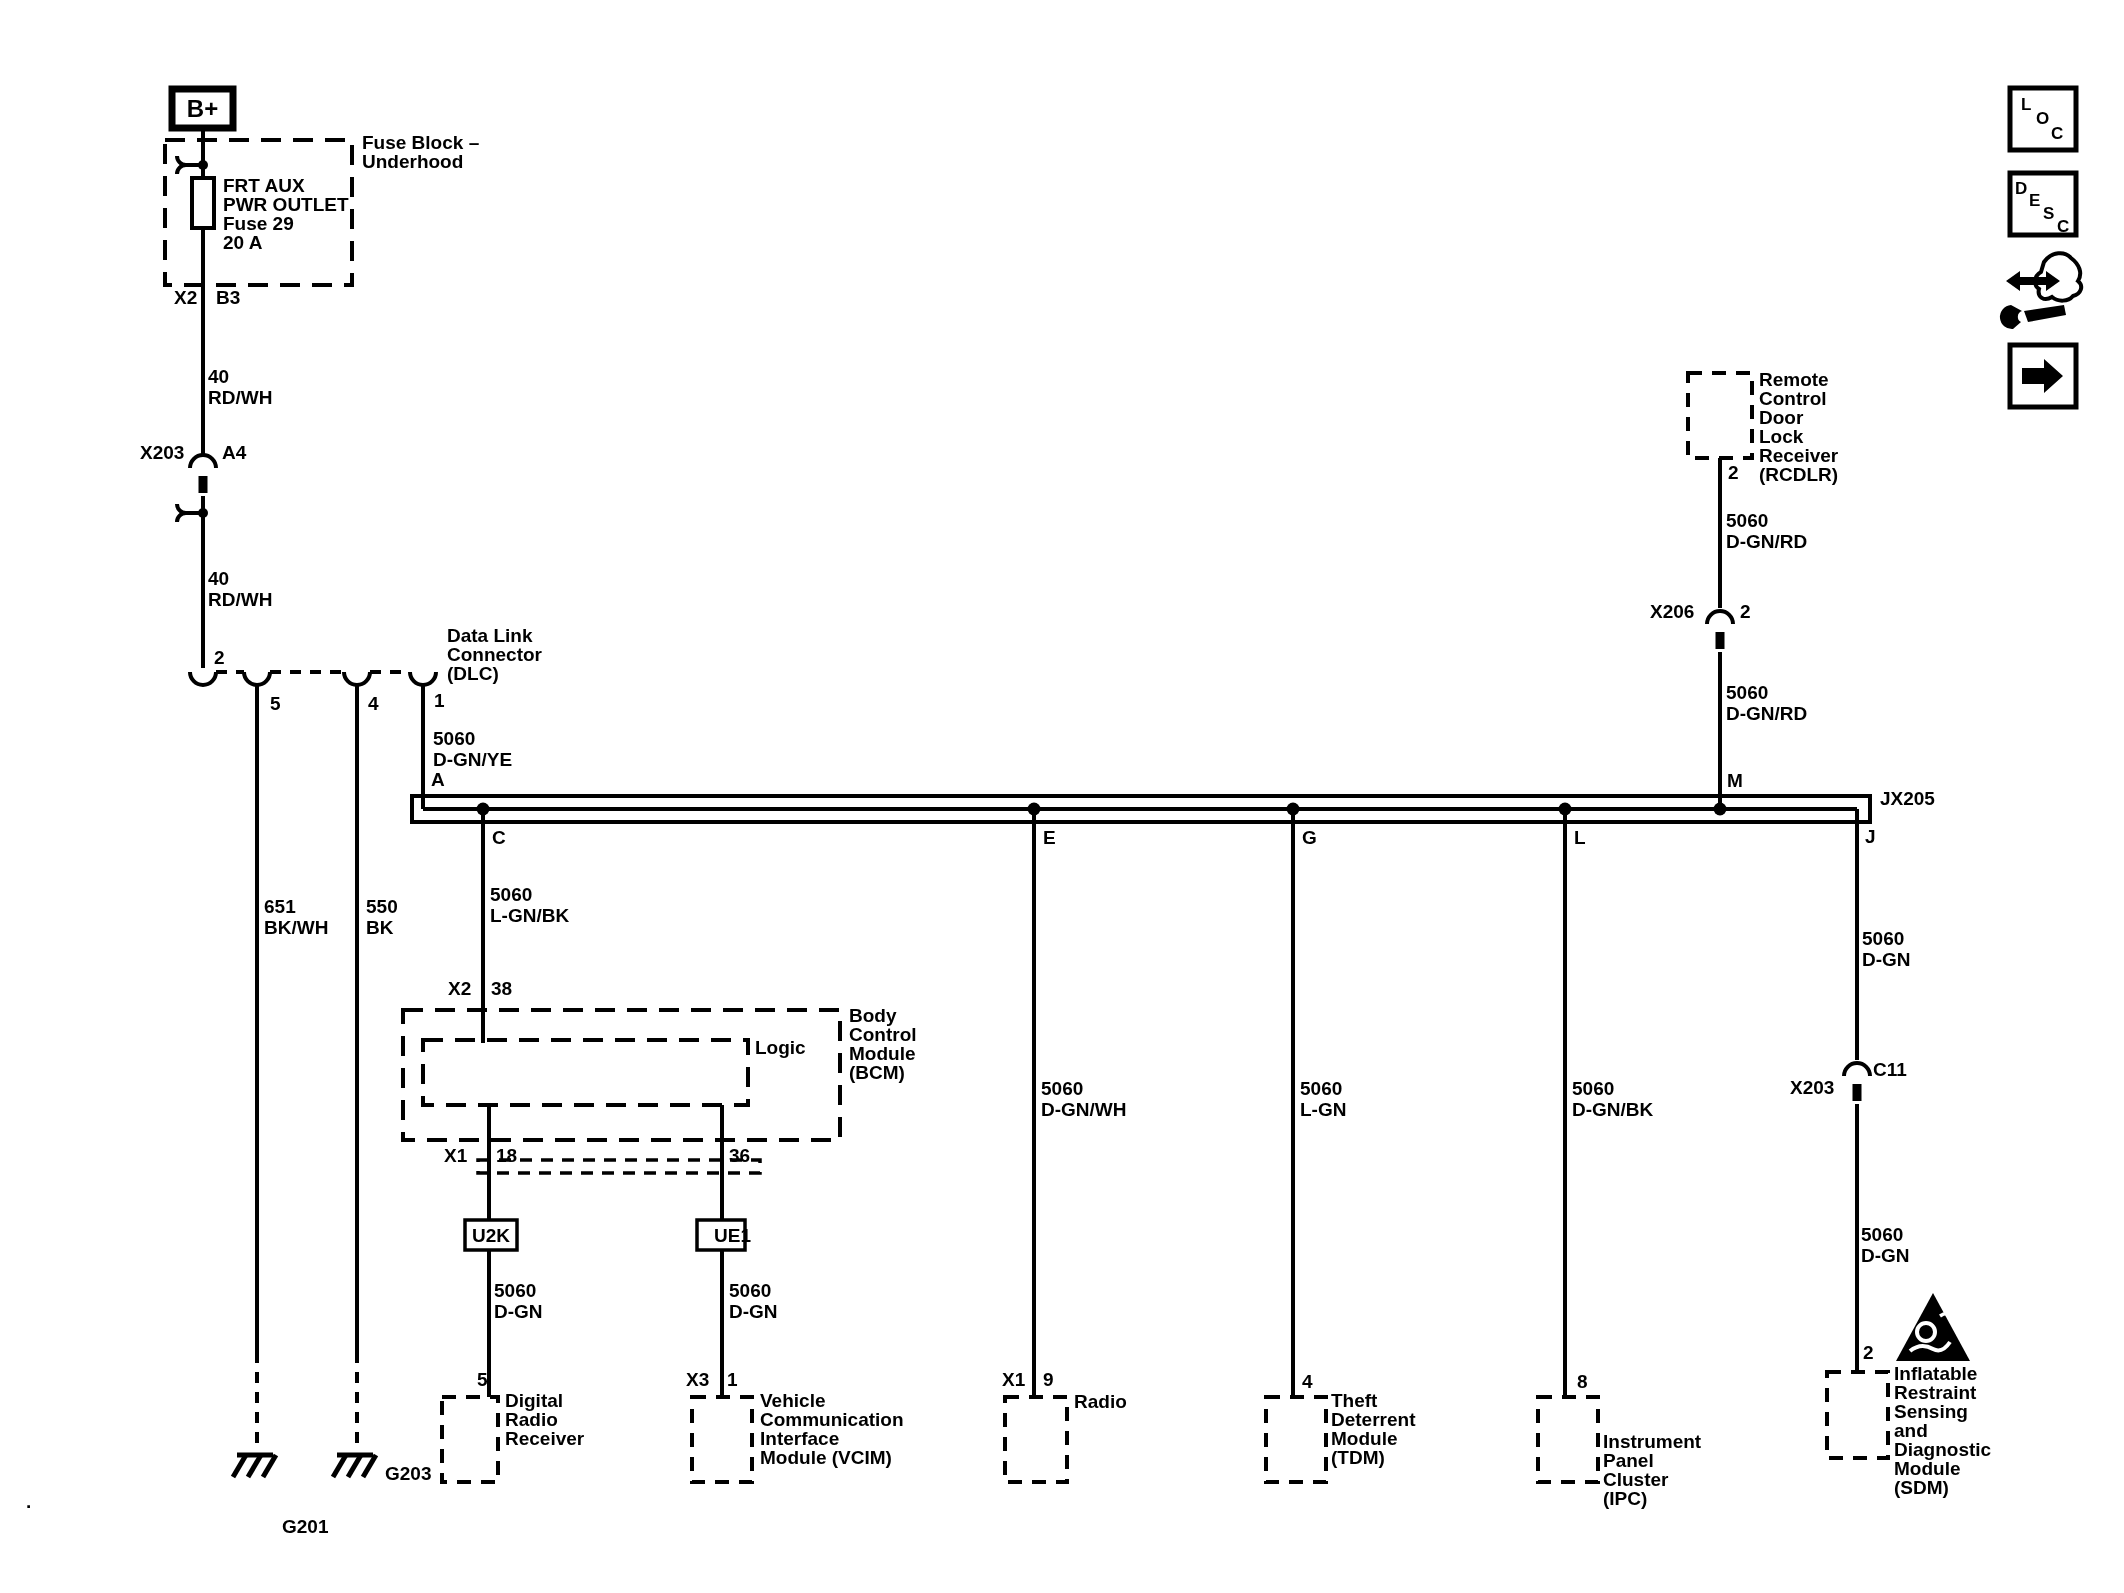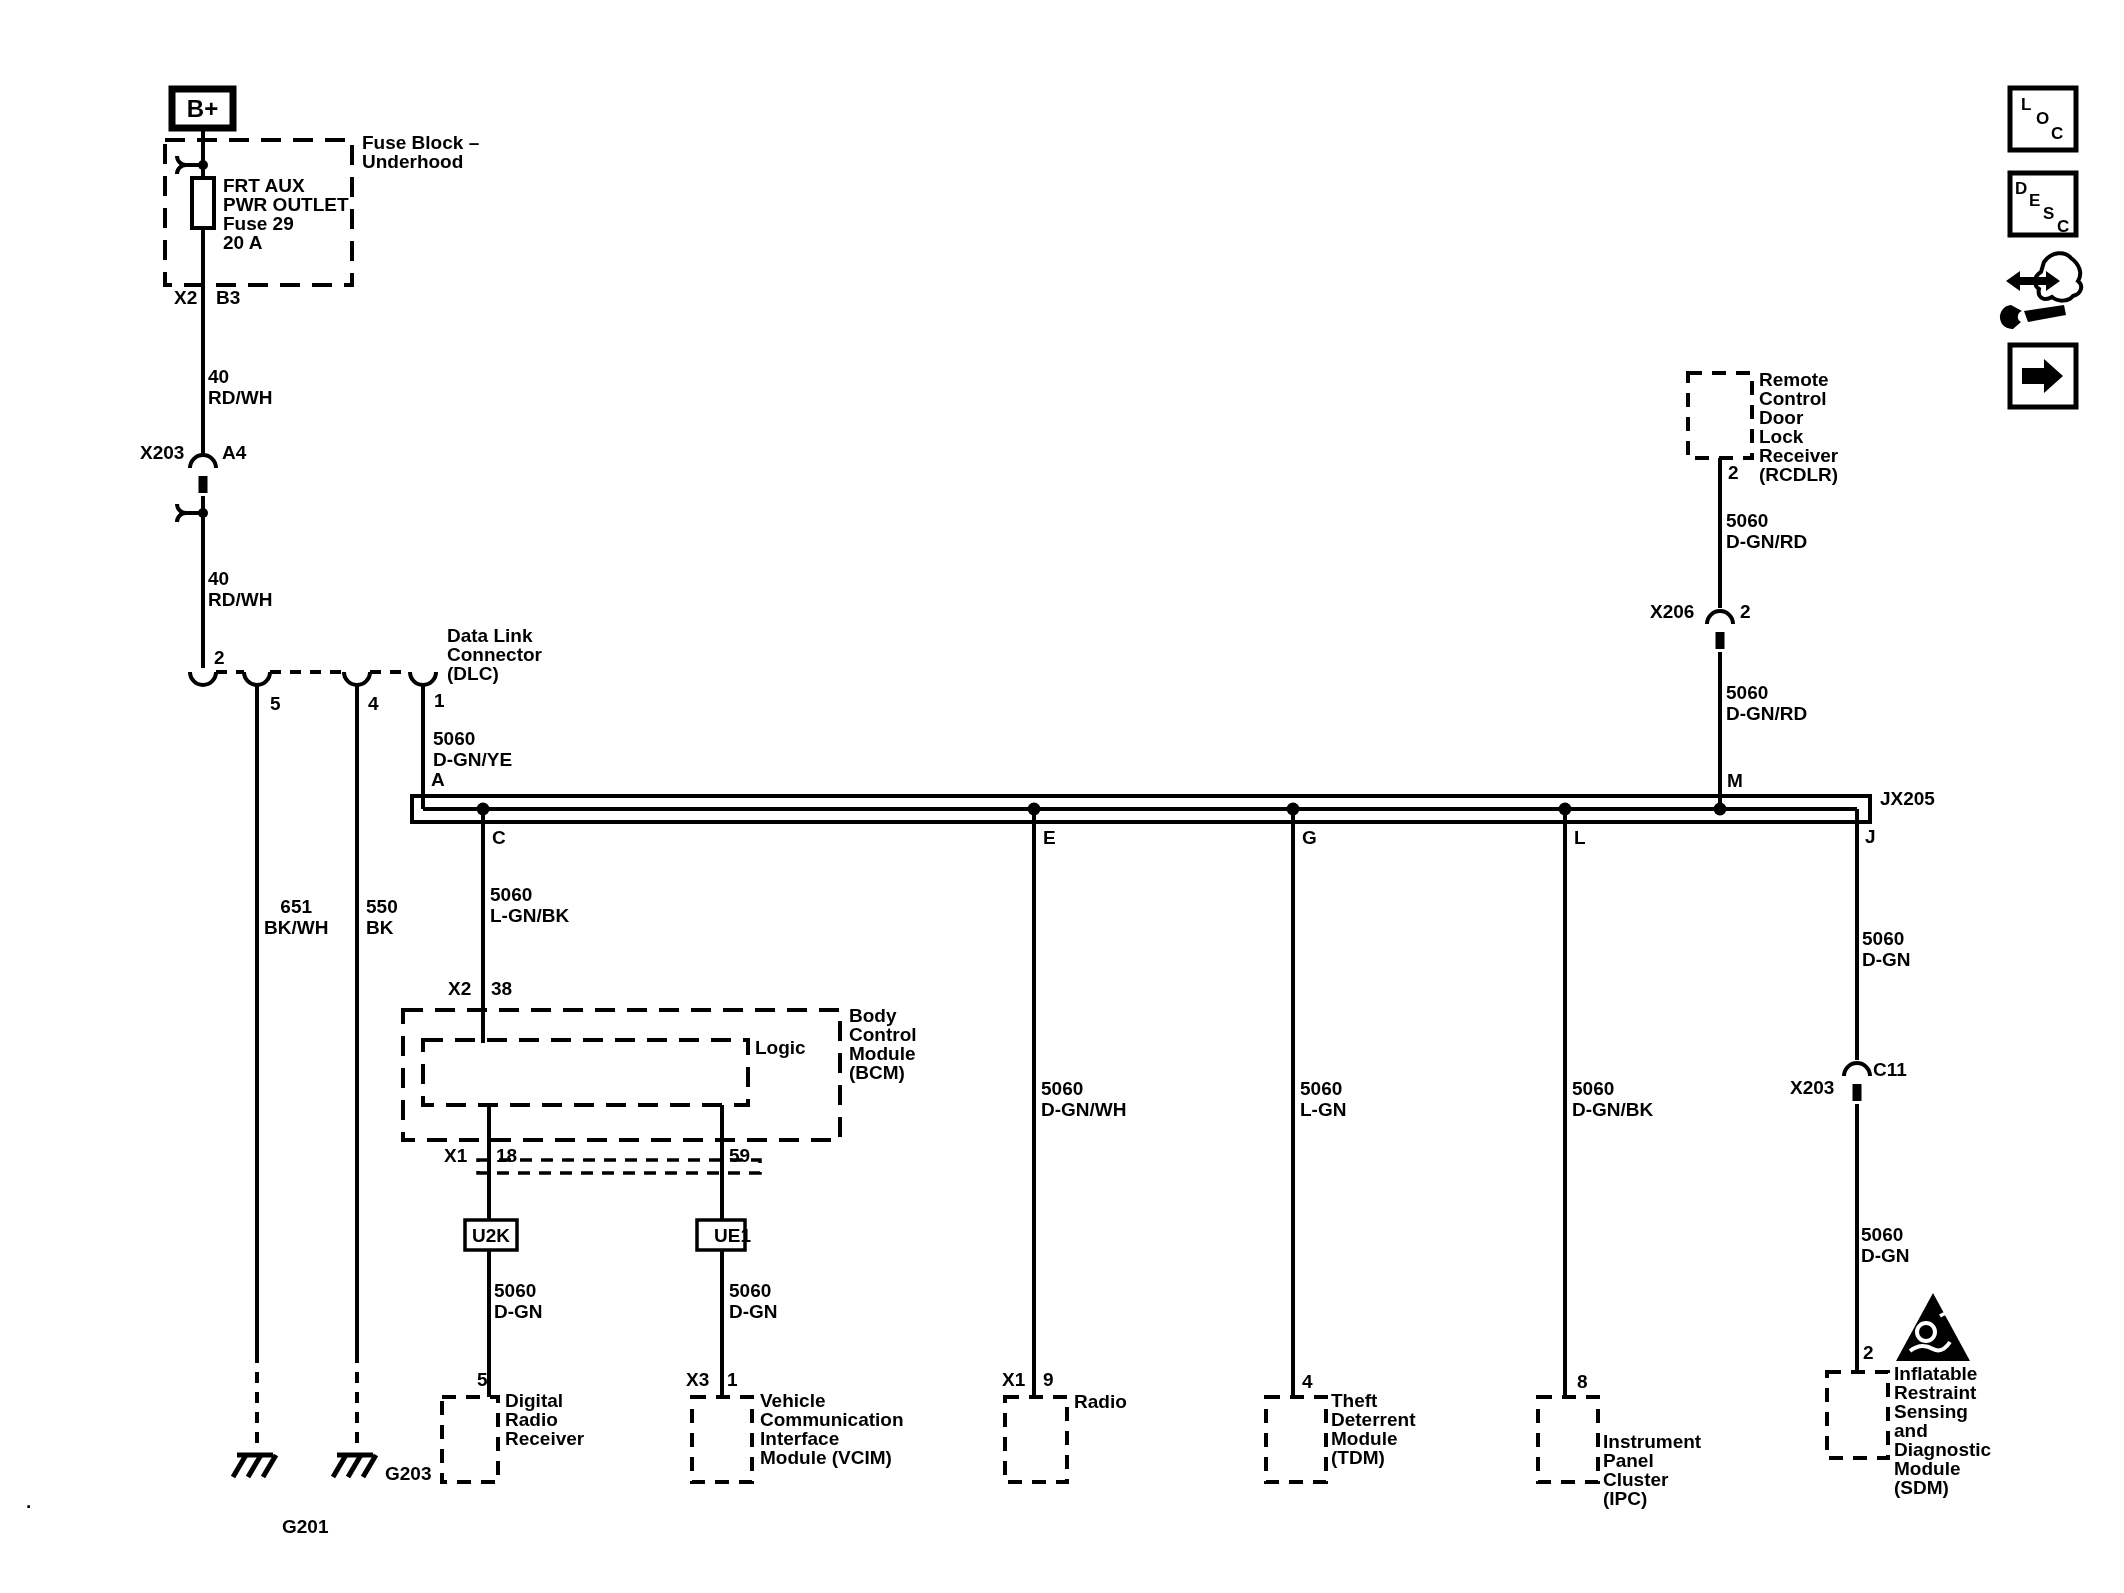--- a/index.html
+++ b/index.html
@@ -170,21 +170,21 @@
   <div class="lbl" style="left:447px;top:626px;">Data Link
 Connector
 (DLC)</div>
   <div class="lbl" style="left:270px;top:694px;">5</div>
   <div class="lbl" style="left:368px;top:694px;">4</div>
   <div class="lbl" style="left:434px;top:691px;">1</div>
   <div class="lbl lh21" style="left:433px;top:728px;">5060
 D-GN/YE</div>
   <div class="lbl" style="left:431px;top:770px;">A</div>
 
-  <div class="lbl lh21" style="left:264px;top:896px;text-align:center;">651
+  <div class="lbl lh21" style="left:264px;top:896px;">651
 BK/WH</div>
   <div class="lbl lh21" style="left:366px;top:896px;">550
 BK</div>
   <div class="lbl" style="left:282px;top:1517px;">G201</div>
   <div class="lbl" style="left:385px;top:1464px;">G203</div>
 
   <div class="lbl" style="left:1880px;top:789px;">JX205</div>
   <div class="lbl" style="left:492px;top:828px;">C</div>
   <div class="lbl" style="left:1043px;top:828px;">E</div>
   <div class="lbl" style="left:1302px;top:828px;">G</div>
@@ -196,21 +196,21 @@
 L-GN/BK</div>
   <div class="lbl" style="left:448px;top:979px;">X2</div>
   <div class="lbl" style="left:491px;top:979px;">38</div>
   <div class="lbl" style="left:849px;top:1006px;">Body
 Control
 Module
 (BCM)</div>
   <div class="lbl" style="left:755px;top:1038px;">Logic</div>
   <div class="lbl" style="left:444px;top:1146px;">X1</div>
   <div class="lbl" style="left:496px;top:1146px;">18</div>
-  <div class="lbl" style="left:729px;top:1146px;">59</div>
+  <div class="lbl" style="left:729px;top:1146px;">36</div>
   <div class="lbl ctr" style="left:465px;top:1226px;width:52px;">U2K</div>
   <div class="lbl ctr" style="left:697px;top:1226px;width:71px;">UE1</div>
   <div class="lbl lh21" style="left:494px;top:1280px;">5060
 D-GN</div>
   <div class="lbl lh21" style="left:729px;top:1280px;">5060
 D-GN</div>
 
   <div class="lbl" style="left:477px;top:1370px;">5</div>
   <div class="lbl" style="left:505px;top:1391px;">Digital
 Radio

